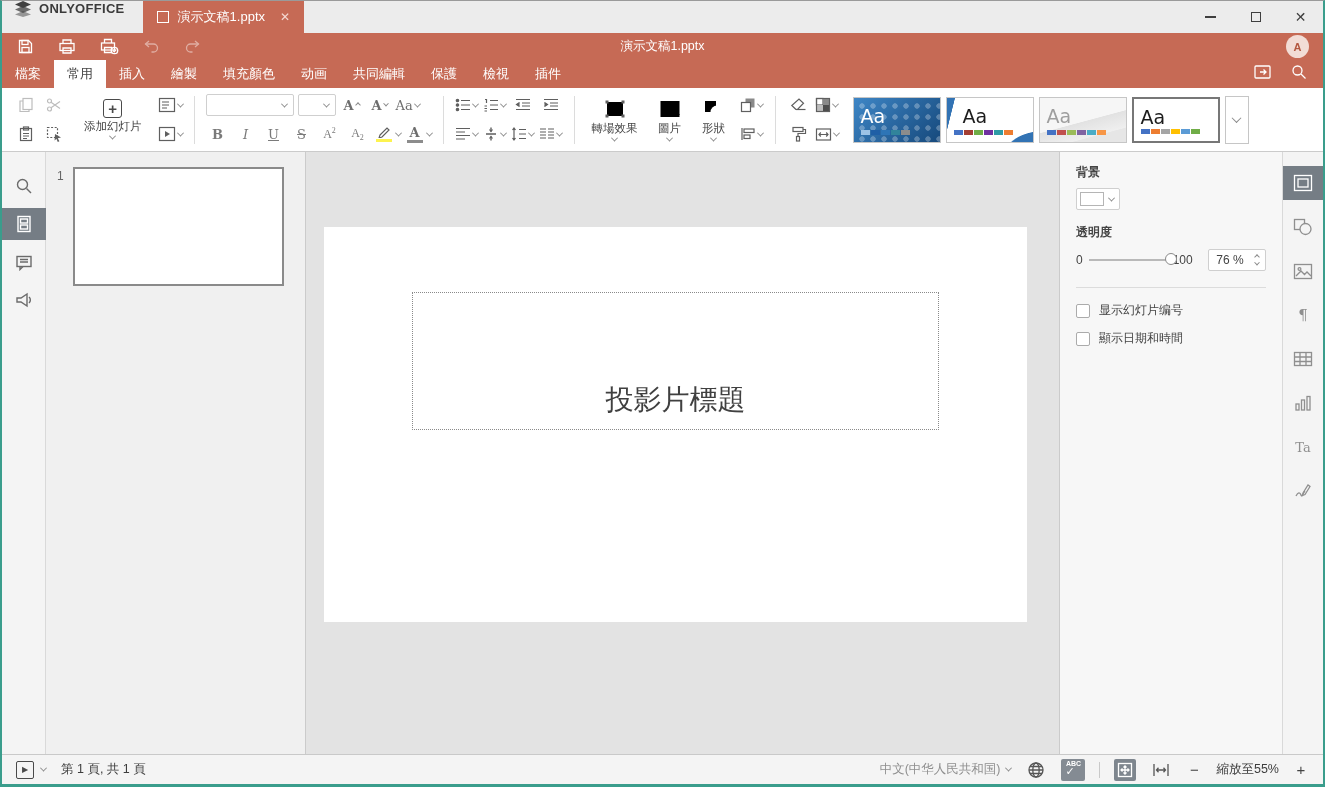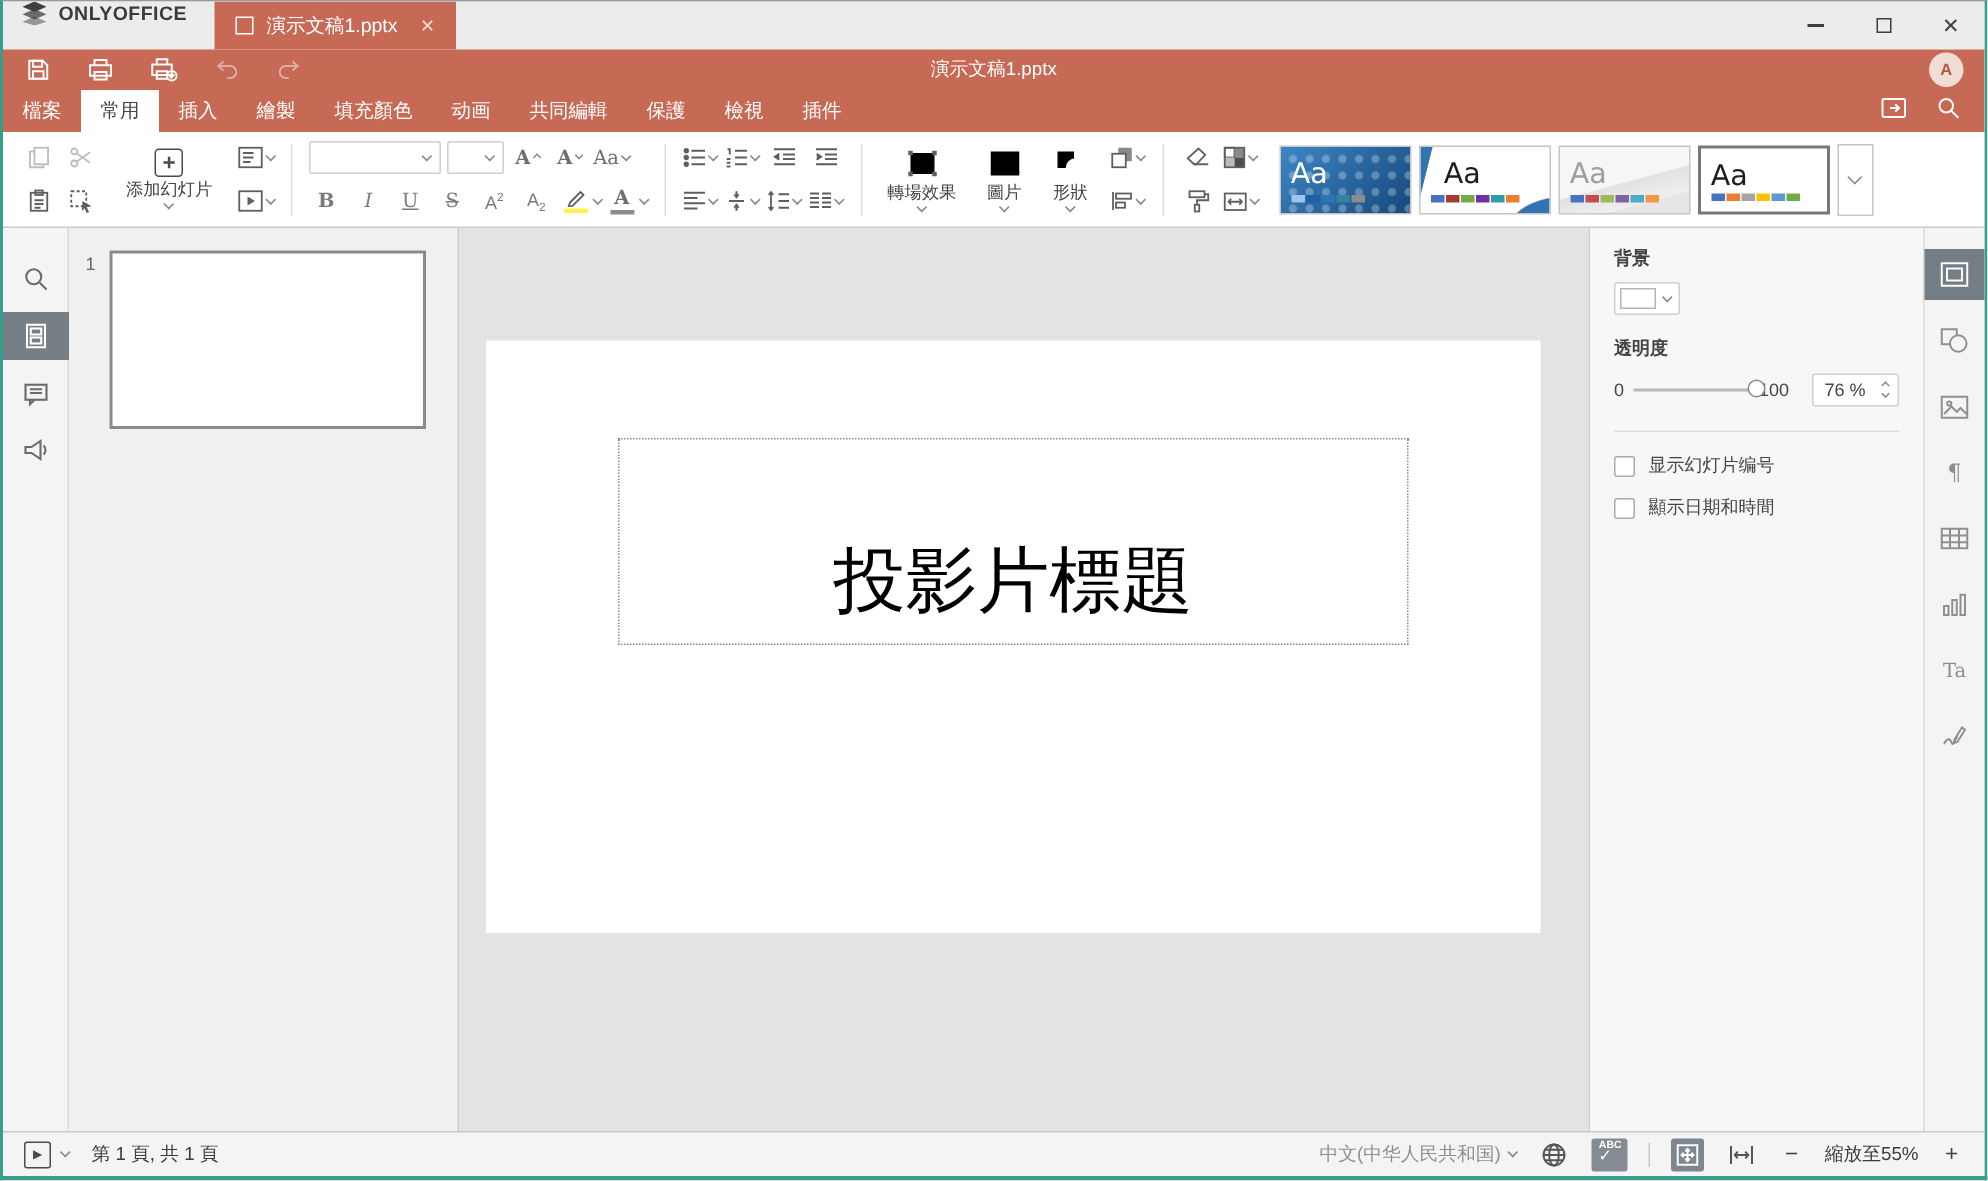--- a/index.html
+++ b/index.html
@@ -52,21 +52,21 @@
   .plusbox { width:19px; height:19px; border:1.6px solid #4a4a4a; border-radius:3px; display:flex; align-items:center; justify-content:center; font-size:15px; font-weight:bold; color:#4a4a4a; line-height:1; }
   .stackcol { display:flex; flex-direction:column; gap:5px; justify-content:center; }
   .combo { height:22px; border:1px solid #cfcfcf; border-radius:2px; background:#fff; display:flex; align-items:center; justify-content:flex-end; padding:0 6px; }
   .combo.font-name { width:88px; }
   .combo.font-size { width:38px; }
   .fmt { font-size:13px; color:#7a7a7a; font-family:"DejaVu Serif",serif; }
   .fmt.b { font-weight:bold; }
   .fmt.i { font-style:italic; }
   .fmt.u { text-decoration:underline; }
   .fmt.s { text-decoration:line-through; }
-  .supsub { font-size:12px; color:#7a7a7a; font-family:Liberation Sans, sans-serif; }
+  .supsub { font-size:12px; color:#7a7a7a; font-family:Liberation Serif, serif; }
   .supsub sup,.supsub sub { font-size:8px; }
   .colorbar-btn { display:flex; flex-direction:column; align-items:center; justify-content:center; width:20px; }
   .colorbar-btn .bar { width:16px; height:3px; margin-top:1px; }
   .fontA { font-size:13px; color:#6e6e6e; font-weight:bold; font-family:"DejaVu Serif",serif; line-height:1; }
 
   
   .themes { display:flex; align-items:center; gap:5px; margin-left:8px; }
   .thumb { width:88px; height:46px; border:1px solid #c6c6c6; background:#fff; position:relative; overflow:hidden; }
   .thumb.selected { border:2px solid #777; }
   .thumb .aa { position:absolute; left:7px; top:7px; font-size:19px; font-family:"DejaVu Sans",sans-serif; color:#1c1c1c; }
@@ -89,21 +89,21 @@
   .slide-panel { width:260px; background:#f0f0f0; border-right:1px solid #cbcbcb; position:relative; flex:none; }
   .slide-num { position:absolute; left:11px; top:17px; font-size:12px; color:#666; }
   .slide-thumb { position:absolute; left:27px; top:15px; width:211px; height:119px; background:#fff; border:2px solid #8a8a8a; }
 
   .canvas { flex:1; background:#e3e3e3; position:relative; min-width:0; display:flex; flex-direction:column; }
   .canvas-scroll { flex:1; position:relative; }
   .slide { position:absolute; left:18px; top:75px; width:703px; height:395px; background:#fff; }
   .ph { position:absolute; border:1px dotted #8a8a8a; display:flex; justify-content:center; }
   .ph.title { left:88px; top:65px; width:527px; height:138px; align-items:flex-end; padding-bottom:10px; }
   .ph.subtitle { left:88px; top:208px; width:527px; height:95px; align-items:flex-start; padding-top:6px; }
-  .ph.title .txt { font-family:"DejaVu Serif","Liberation Serif",serif; font-size:48px; color:#000000; white-space:nowrap; }
+  .ph.title .txt { font-family:"DejaVu Serif","Liberation Serif",serif; font-size:28px; color:#404040; white-space:nowrap; }
   .ph.subtitle .txt { font-family:"DejaVu Serif","Liberation Serif",serif; font-size:19px; color:#222; white-space:nowrap; }
   .notes { height:41px; border-top:1px solid #c4c4c4; background:#e9e9e9; padding:11px 0 0 18px; font-size:13px; color:#3d3d3d; flex:none; }
 
   .right-panel { width:223px; background:#f7f7f7; border-left:1px solid #cbcbcb; padding:12px 16px 0 16px; flex:none; font-size:12px; color:#444; }
   .rp-label { font-weight:bold; margin-bottom:7px; }
   .rp-select { height:22px; background:#fff; border:1px solid #cfcfcf; border-radius:2px; display:flex; align-items:center; padding:0 8px; margin-bottom:12px; }
   .rp-select .val { flex:1; }
   .swatch-btn { width:44px; height:22px; background:#fff; border:1px solid #cfcfcf; border-radius:2px; display:flex; align-items:center; margin-bottom:14px; }
   .swatch { width:24px; height:14px; border:1px solid #b5b5b5; margin-left:3px; background:#fff; }
   .swatch-btn .chev { margin-left:5px; }

